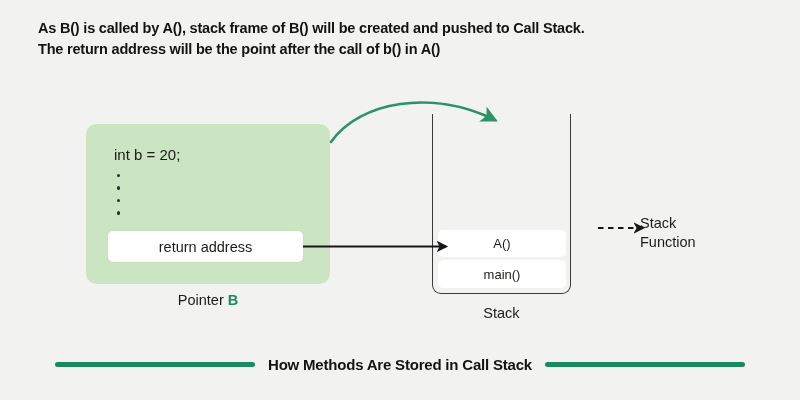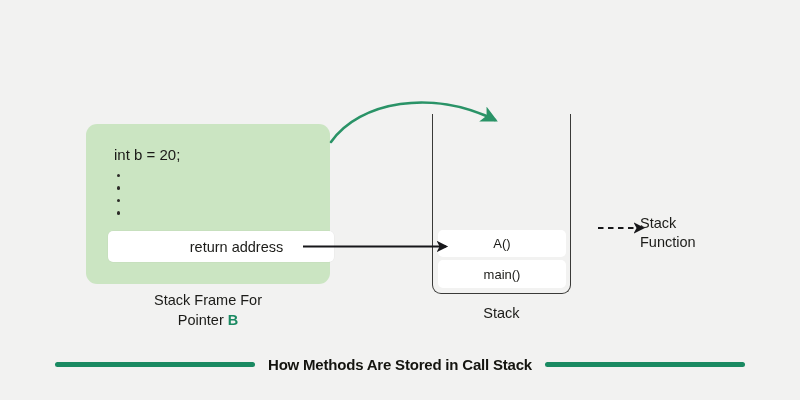--- a/index.html
+++ b/index.html
@@ -76,21 +76,20 @@
     width: 195px;
     height: 31px;
     background: #ffffff;
     border-radius: 5px;
     display: flex;
     align-items: center;
     justify-content: center;
     font-size: 14.5px;
     color: #1b1b18;
     box-shadow: 0 0 0 0.5px rgba(0,0,0,0.04);
-    padding-left: 31px;
   }
 
   
   #frame-caption {
     position: absolute;
     left: 86px;
     top: 291px;
     width: 244px;
     text-align: center;
     font-size: 14.5px;
@@ -193,34 +192,37 @@
     color: #14140f;
     white-space: nowrap;
     letter-spacing: -0.2px;
   }
 </style>
 </head>
 <body>
 
 <div id="canvas">
 
+  <div id="heading">
+    <span class="line">As B() is called by A(), stack frame of B() will be created and pushed to Call Stack.</span>
+    <span class="line">The return address will be the point after the call of b() in A()</span>
+  </div>
 
   <div id="frame-box">
     <div id="frame-code">int b = 20;</div>
     <div id="frame-dots">
       <span class="dot"></span>
       <span class="dot"></span>
       <span class="dot"></span>
       <span class="dot"></span>
     </div>
     <div id="return-address">return address</div>
   </div>
 
   <div id="frame-caption">
-    <span class="line">Stack Frame For</span>
     <span class="line"><span>Pointer</span> <span class="accent">B</span></span>
   </div>
 
   <div id="stack-wall"></div>
 
   <div class="stack-row" id="stack-row-0">A()</div>
   <div class="stack-row" id="stack-row-1">main()</div>
 
   <div id="stack-caption">Stack</div>
 

